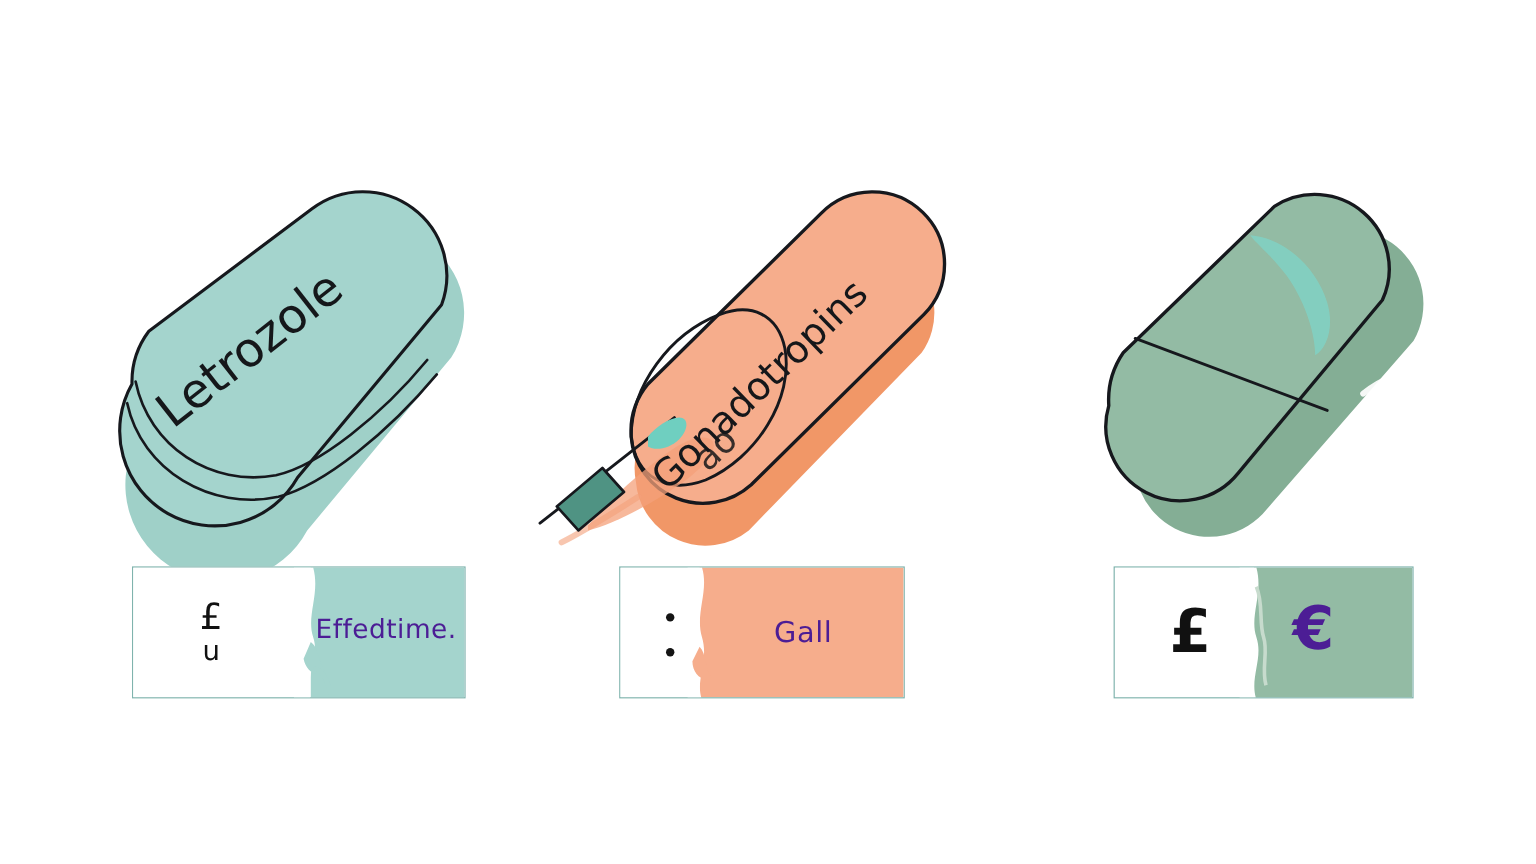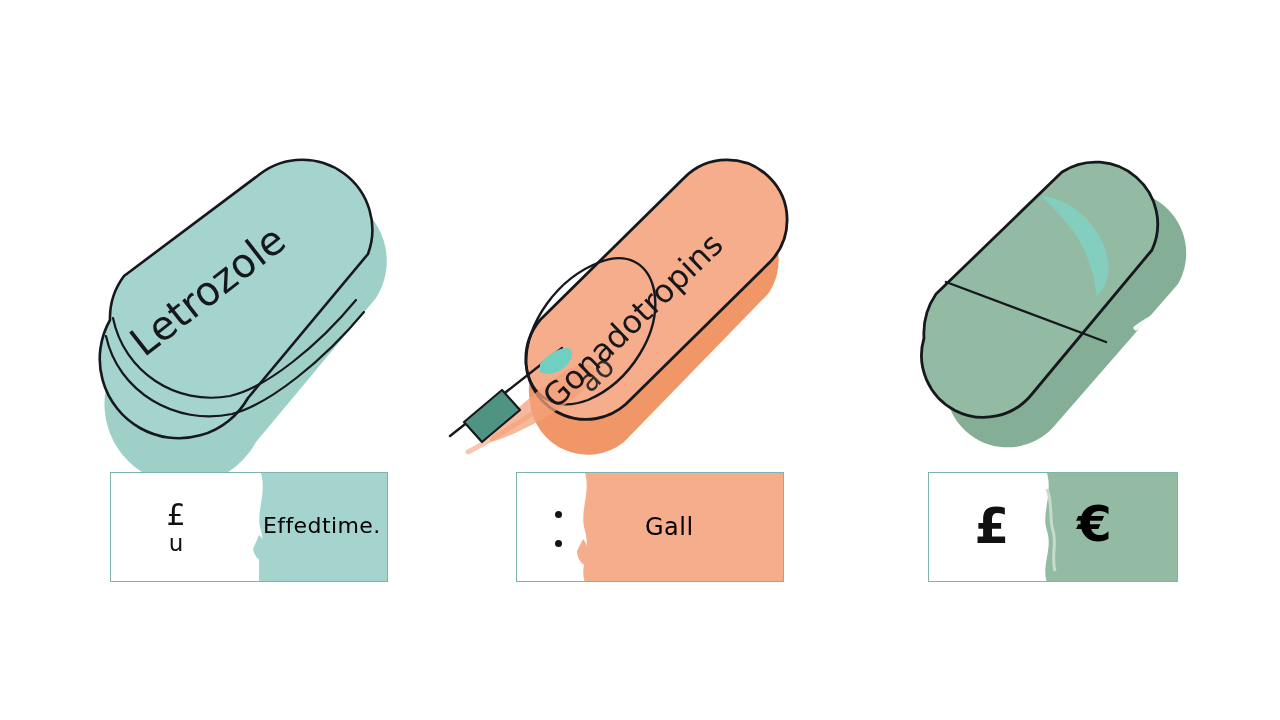--- a/index.html
+++ b/index.html
@@ -34,21 +34,21 @@
   
   .label-card {
     position: absolute;
     height: 110px;
     border: 1.4px solid #7fb3ad;
     background: #ffffff;
     overflow: hidden;
     box-sizing: border-box;
   }
   #label-card-1 { left: 110px; top: 472px; width: 278px; }
-  #label-card-2 { left: 516px; top: 472px; width: 268px; }
+  #label-card-2 { left: 516px; top: 472px; width: 238px; }
   #label-card-3 { left: 928px; top: 472px; width: 250px; }
 
   .label-fill {
     position: absolute;
     top: 0;
     bottom: 0;
     right: 0;
   }
   .label-white {
     position: absolute;
@@ -62,21 +62,21 @@
     display: flex;
     flex-direction: column;
     align-items: center;
     justify-content: center;
     color: #111111;
     line-height: 0.95;
     white-space: nowrap;
   }
   .label-text {
     position: absolute;
-    color: #000000;
+    color: #4c1d95;
     white-space: nowrap;
     font-family: "DejaVu Sans", sans-serif;
   }
   
   #label-1-fill { left: 148px; background: #a4d4cd; }
   #label-1-symbol { left: 30px; top: 18px; width: 70px; height: 74px; font-size: 30px; font-weight: 500; }
   #label-1-symbol .sub { font-size: 23px; margin-top: 3px; font-weight: 400; }
   #label-1-text { left: 152px; top: 40px; font-size: 22px; letter-spacing: 0.4px; }
   
   #label-2-fill { left: 66px; background: #f6ad8c; }

